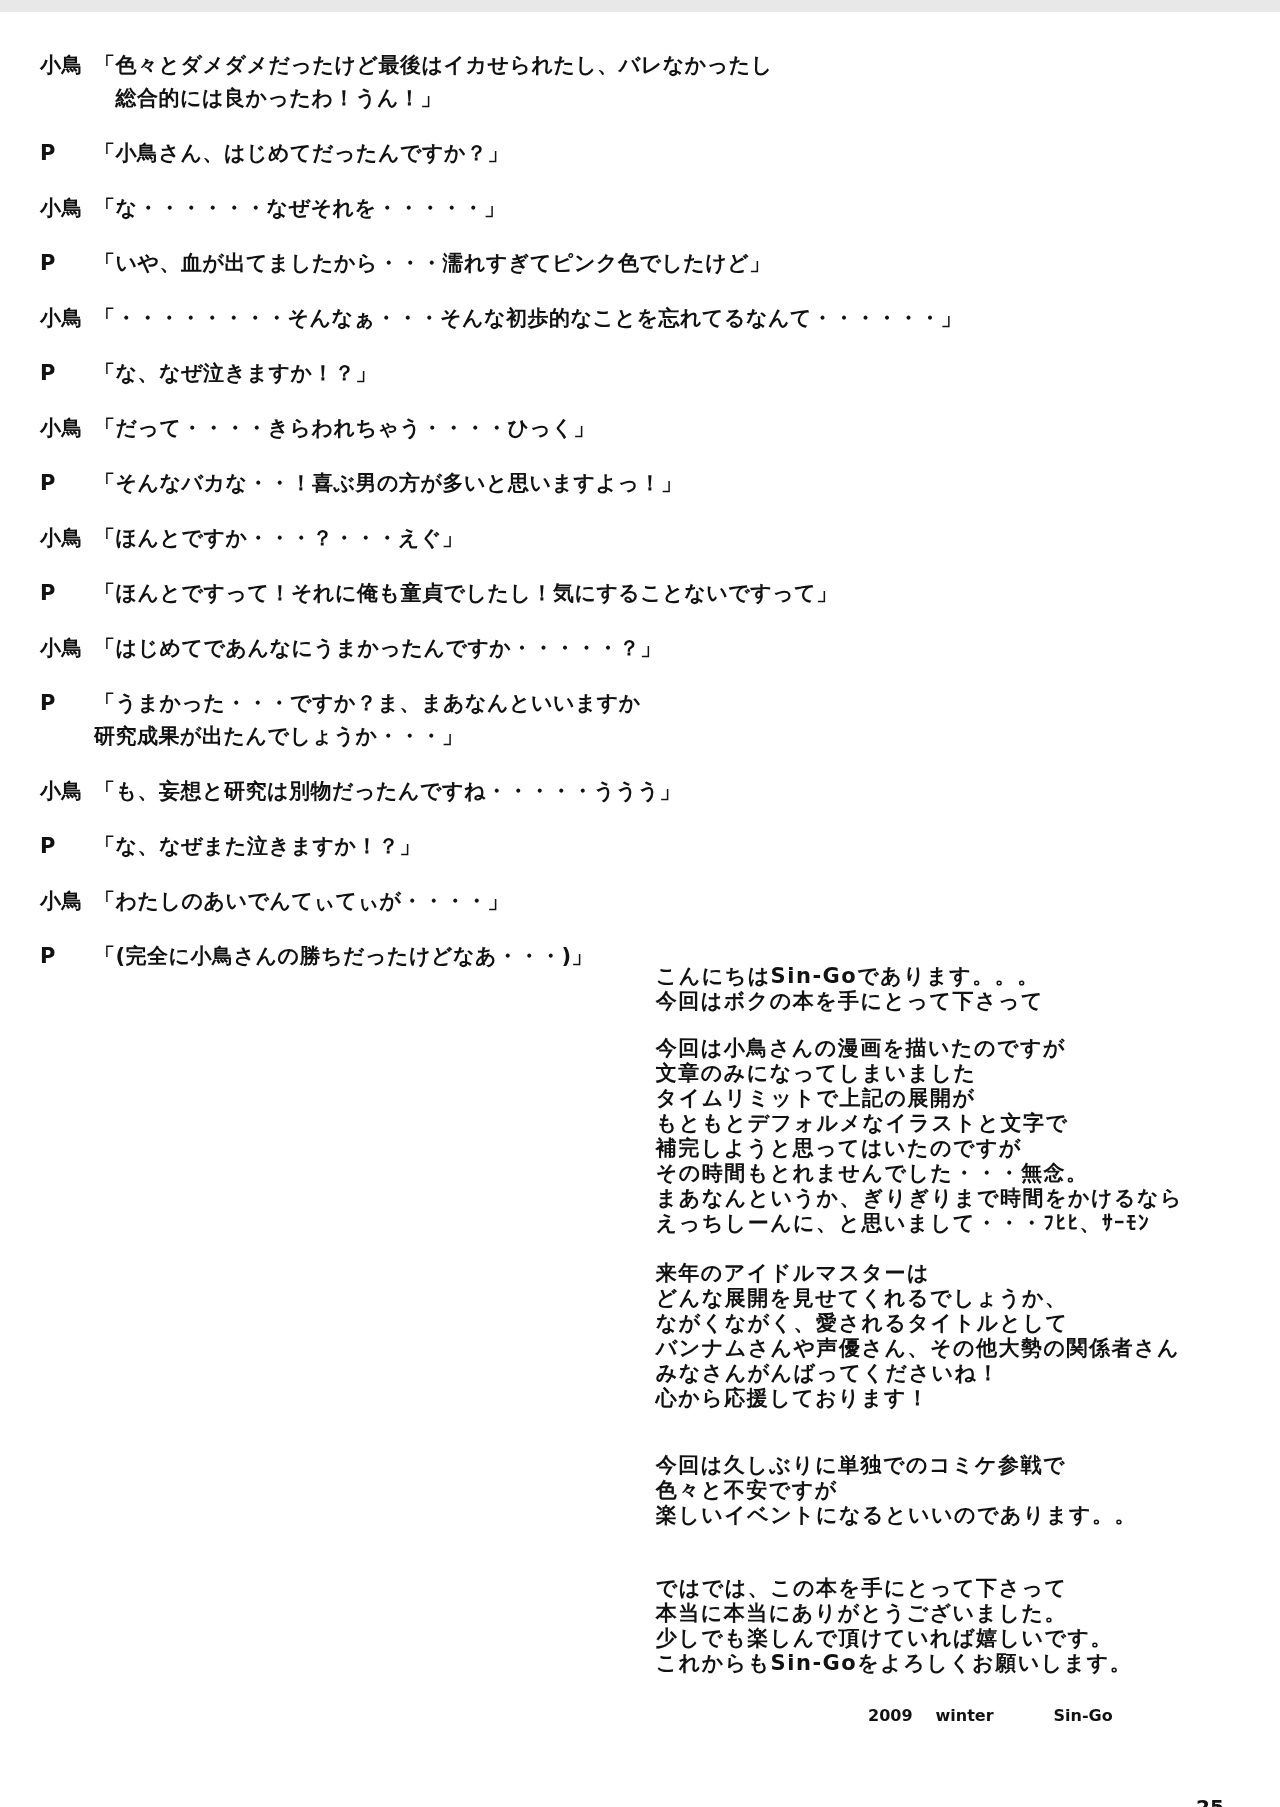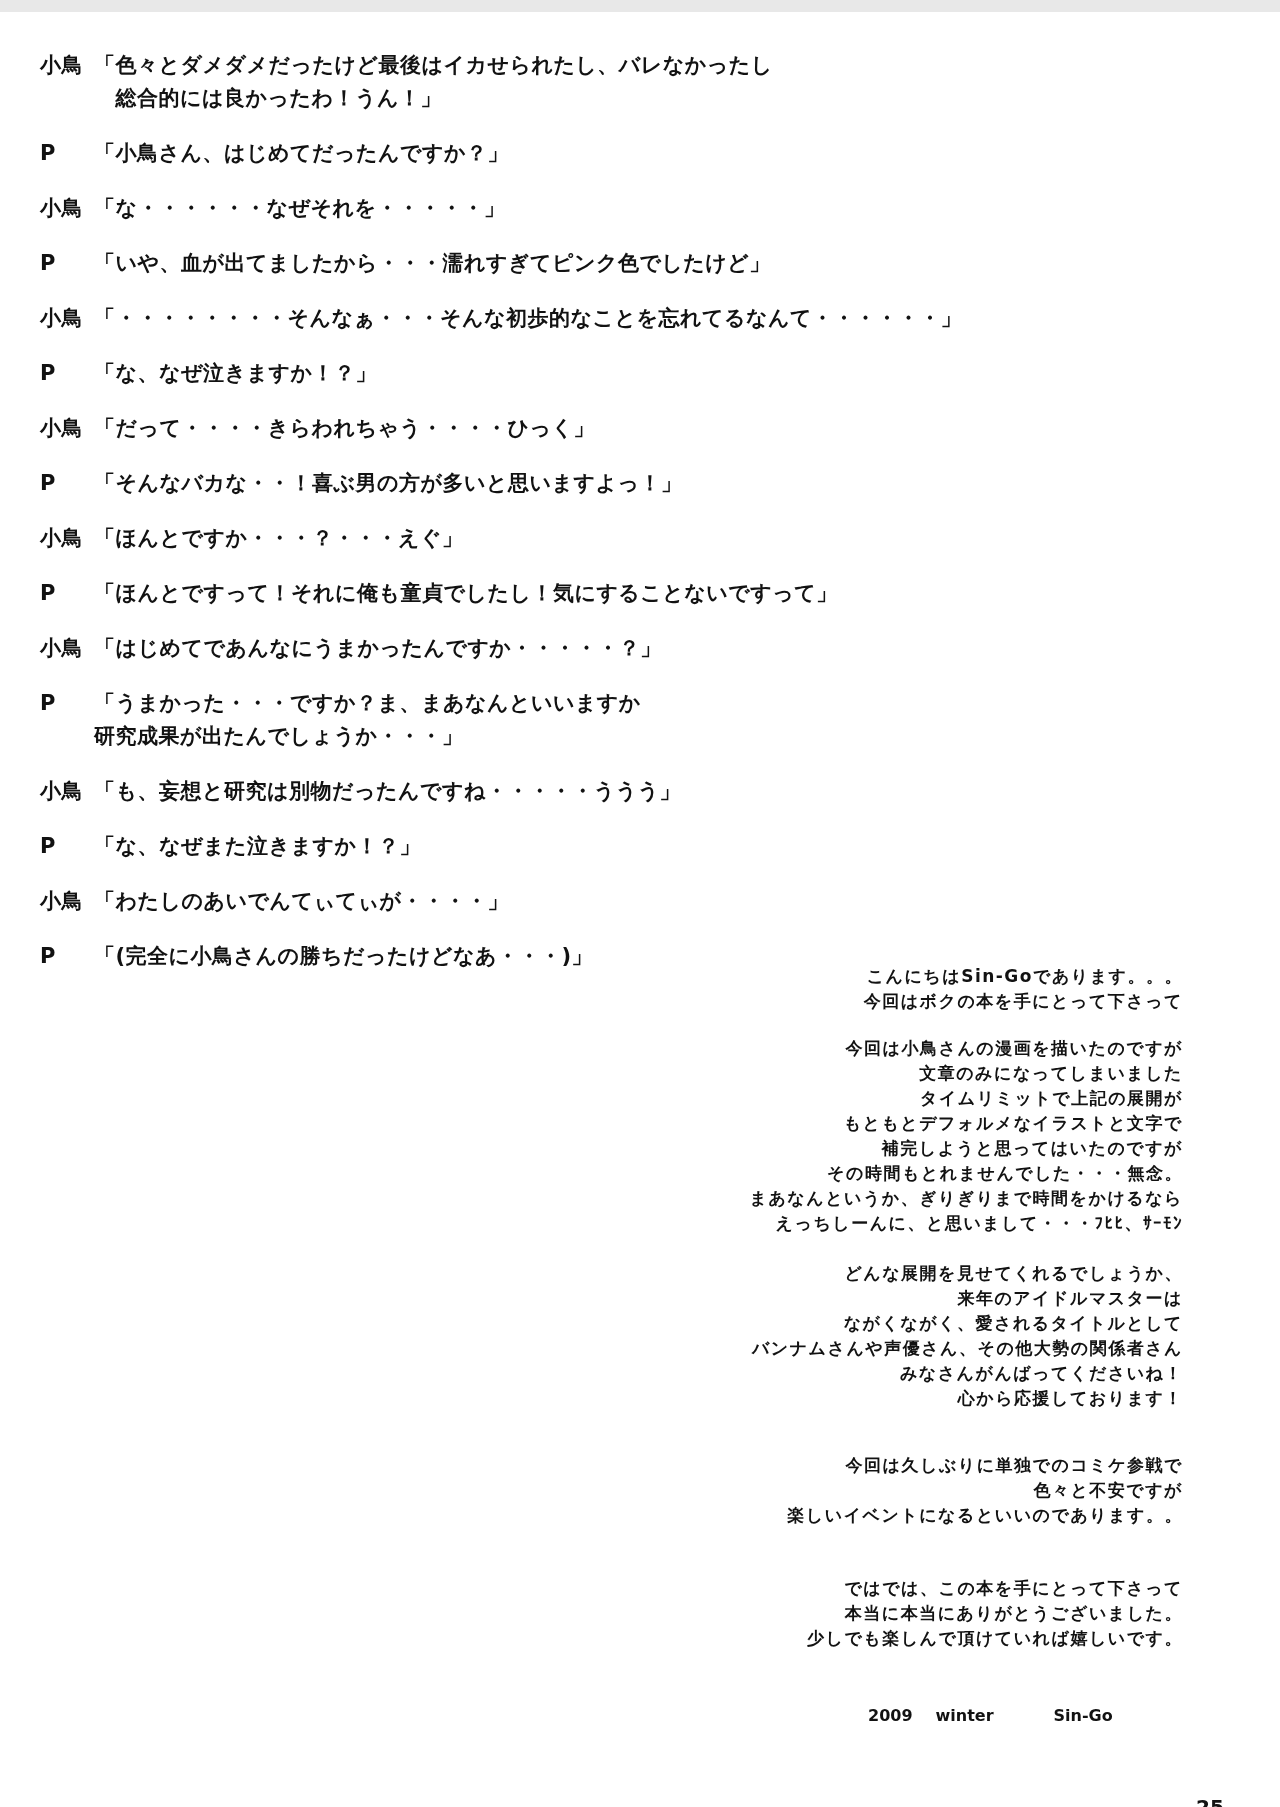--- a/index.html
+++ b/index.html
@@ -34,22 +34,21 @@
   }
   .txt {
     flex: 1 1 auto;
     white-space: pre-wrap;
   }
   
   .afterword {
     position: absolute;
     top: 952px;
     right: 97px;
-    text-align: right;
-    font-size: 17px;
+    font-size: 21px;
     line-height: 25px;
     letter-spacing: 1.5px;
   }
   .apara { margin: 0 0 25px 0; }
   .apara:nth-child(1) { margin-bottom: 22px; }
   .apara:nth-child(2) { margin-bottom: 25px; }
   .apara:nth-child(3) { margin-bottom: 42px; }
   .apara:nth-child(4) { margin-bottom: 48px; }
   .aline { white-space: pre; }
   
@@ -152,36 +151,37 @@
         <div class="aline">今回は小鳥さんの漫画を描いたのですが</div>
         <div class="aline">文章のみになってしまいました</div>
         <div class="aline">タイムリミットで上記の展開が</div>
         <div class="aline">もともとデフォルメなイラストと文字で</div>
         <div class="aline">補完しようと思ってはいたのですが</div>
         <div class="aline">その時間もとれませんでした・・・無念。</div>
         <div class="aline">まあなんというか、ぎりぎりまで時間をかけるなら</div>
         <div class="aline">えっちしーんに、と思いまして・・・ﾌﾋﾋ、ｻｰﾓﾝ</div>
       </div>
       <div class="apara">
+        <div class="aline">来年のアイドルマスターは</div>
         <div class="aline">どんな展開を見せてくれるでしょうか、</div>
-        <div class="aline">来年のアイドルマスターは</div>
         <div class="aline">ながくながく、愛されるタイトルとして</div>
         <div class="aline">バンナムさんや声優さん、その他大勢の関係者さん</div>
         <div class="aline">みなさんがんばってくださいね！</div>
         <div class="aline">心から応援しております！</div>
       </div>
       <div class="apara">
         <div class="aline">今回は久しぶりに単独でのコミケ参戦で</div>
         <div class="aline">色々と不安ですが</div>
         <div class="aline">楽しいイベントになるといいのであります。。</div>
       </div>
       <div class="apara">
         <div class="aline">ではでは、この本を手にとって下さって</div>
         <div class="aline">本当に本当にありがとうございました。</div>
         <div class="aline">少しでも楽しんで頂けていれば嬉しいです。</div>
+        <div class="aline">これからもSin-Goをよろしくお願いします。</div>
       </div>
     </div>
 
   <div class="credit">
     <span class="year">2009</span>
     <span class="season">winter</span>
     <span class="author">Sin-Go</span>
   </div>
 
   <div class="pagenum">25</div>

